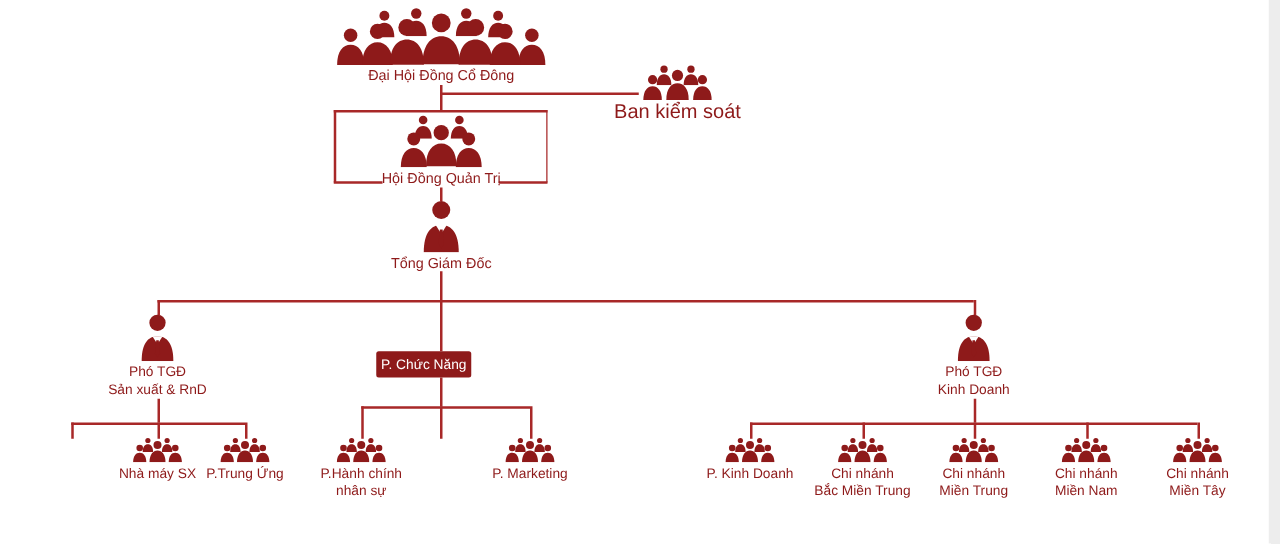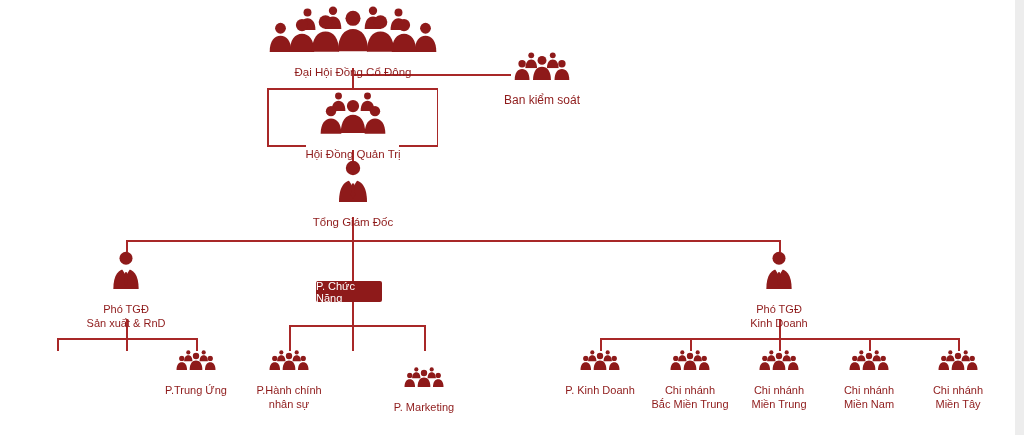--- a/index.html
+++ b/index.html
@@ -9,23 +9,23 @@
     --box_text:#ffffff;
     --page_bg:#ffffff;
     --edge:#ededed;
   }
   *{margin:0;padding:0;box-sizing:border-box;}
   html,body{background:var(--page_bg);}
   body{font-family:"Liberation Sans",sans-serif;}
   #stage{position:relative;width:1024px;height:435px;background:var(--page_bg);overflow:hidden;}
   .node{position:absolute;display:flex;flex-direction:column;align-items:center;color:var(--primary);}
   .icon{color:var(--primary);flex:0 0 auto;}
-  .label{white-space:pre-line;text-align:center;font-size:11px;line-height:13.5px;color:var(--primary);margin-top:14px;}
+  .label{white-space:pre-line;text-align:center;font-size:11px;line-height:13.5px;color:var(--primary);margin-top:3px;}
   .label.lg{font-size:11.5px;}
-  .label.xl{font-size:12px;}
+  .label.xl{font-size:16px;}
   .hline,.vline{position:absolute;background:var(--line);}
   .hline{height:1.5px;}
   .vline{width:1.5px;}
   .func-box{position:absolute;display:flex;align-items:center;justify-content:center;
     background:var(--box_bg);color:var(--box_text);font-size:11px;border-radius:2px;}
   .page-edge{position:absolute;top:0;right:0;width:9px;height:100%;background:var(--edge);}
 </style>
 </head>
 <body>
 
@@ -136,47 +136,53 @@
   </div>
 
   <div class="node" style="left:66px;top:251px;width:120px">
     <svg class="icon" width="30" height="38" viewBox="0 0 32 42">
         <use href="#sym-person-tie"></use>
       </svg>
     <div class="label">Phó TGĐ
 Sản xuất &amp; RnD</div>
   </div>
 
-  <div class="func-box" style="left:316px;top:281px;width:66px;height:21px">
+  <div class="func-box" style="left:301px;top:281px;width:76px;height:21px">
     <span>P. Chức Năng</span>
   </div>
 
   <div class="node" style="left:719px;top:251px;width:120px">
     <svg class="icon" width="30" height="38" viewBox="0 0 32 42">
         <use href="#sym-person-tie"></use>
       </svg>
     <div class="label">Phó TGĐ
 Kinh Doanh</div>
   </div>
 
+  <div class="node" style="left:76px;top:350px;width:100px">
+    <svg class="icon" width="44" height="20" viewBox="0 0 56 26">
+        <use href="#sym-group"></use>
+      </svg>
+    <div class="label">Nhà máy SX</div>
+  </div>
   <div class="node" style="left:146px;top:350px;width:100px">
     <svg class="icon" width="44" height="20" viewBox="0 0 56 26">
         <use href="#sym-group"></use>
       </svg>
     <div class="label">P.Trung Ứng</div>
   </div>
 
   <div class="node" style="left:239px;top:350px;width:100px">
     <svg class="icon" width="44" height="20" viewBox="0 0 56 26">
         <use href="#sym-group"></use>
       </svg>
     <div class="label">P.Hành chính
 nhân sự</div>
   </div>
-  <div class="node" style="left:374px;top:367px;width:100px">
+  <div class="node" style="left:374px;top:350px;width:100px">
     <svg class="icon" width="44" height="20" viewBox="0 0 56 26">
         <use href="#sym-group"></use>
       </svg>
     <div class="label">P. Marketing</div>
   </div>
 
   <div class="node" style="left:550px;top:350px;width:100px">
     <svg class="icon" width="44" height="20" viewBox="0 0 56 26">
         <use href="#sym-group"></use>
       </svg>

